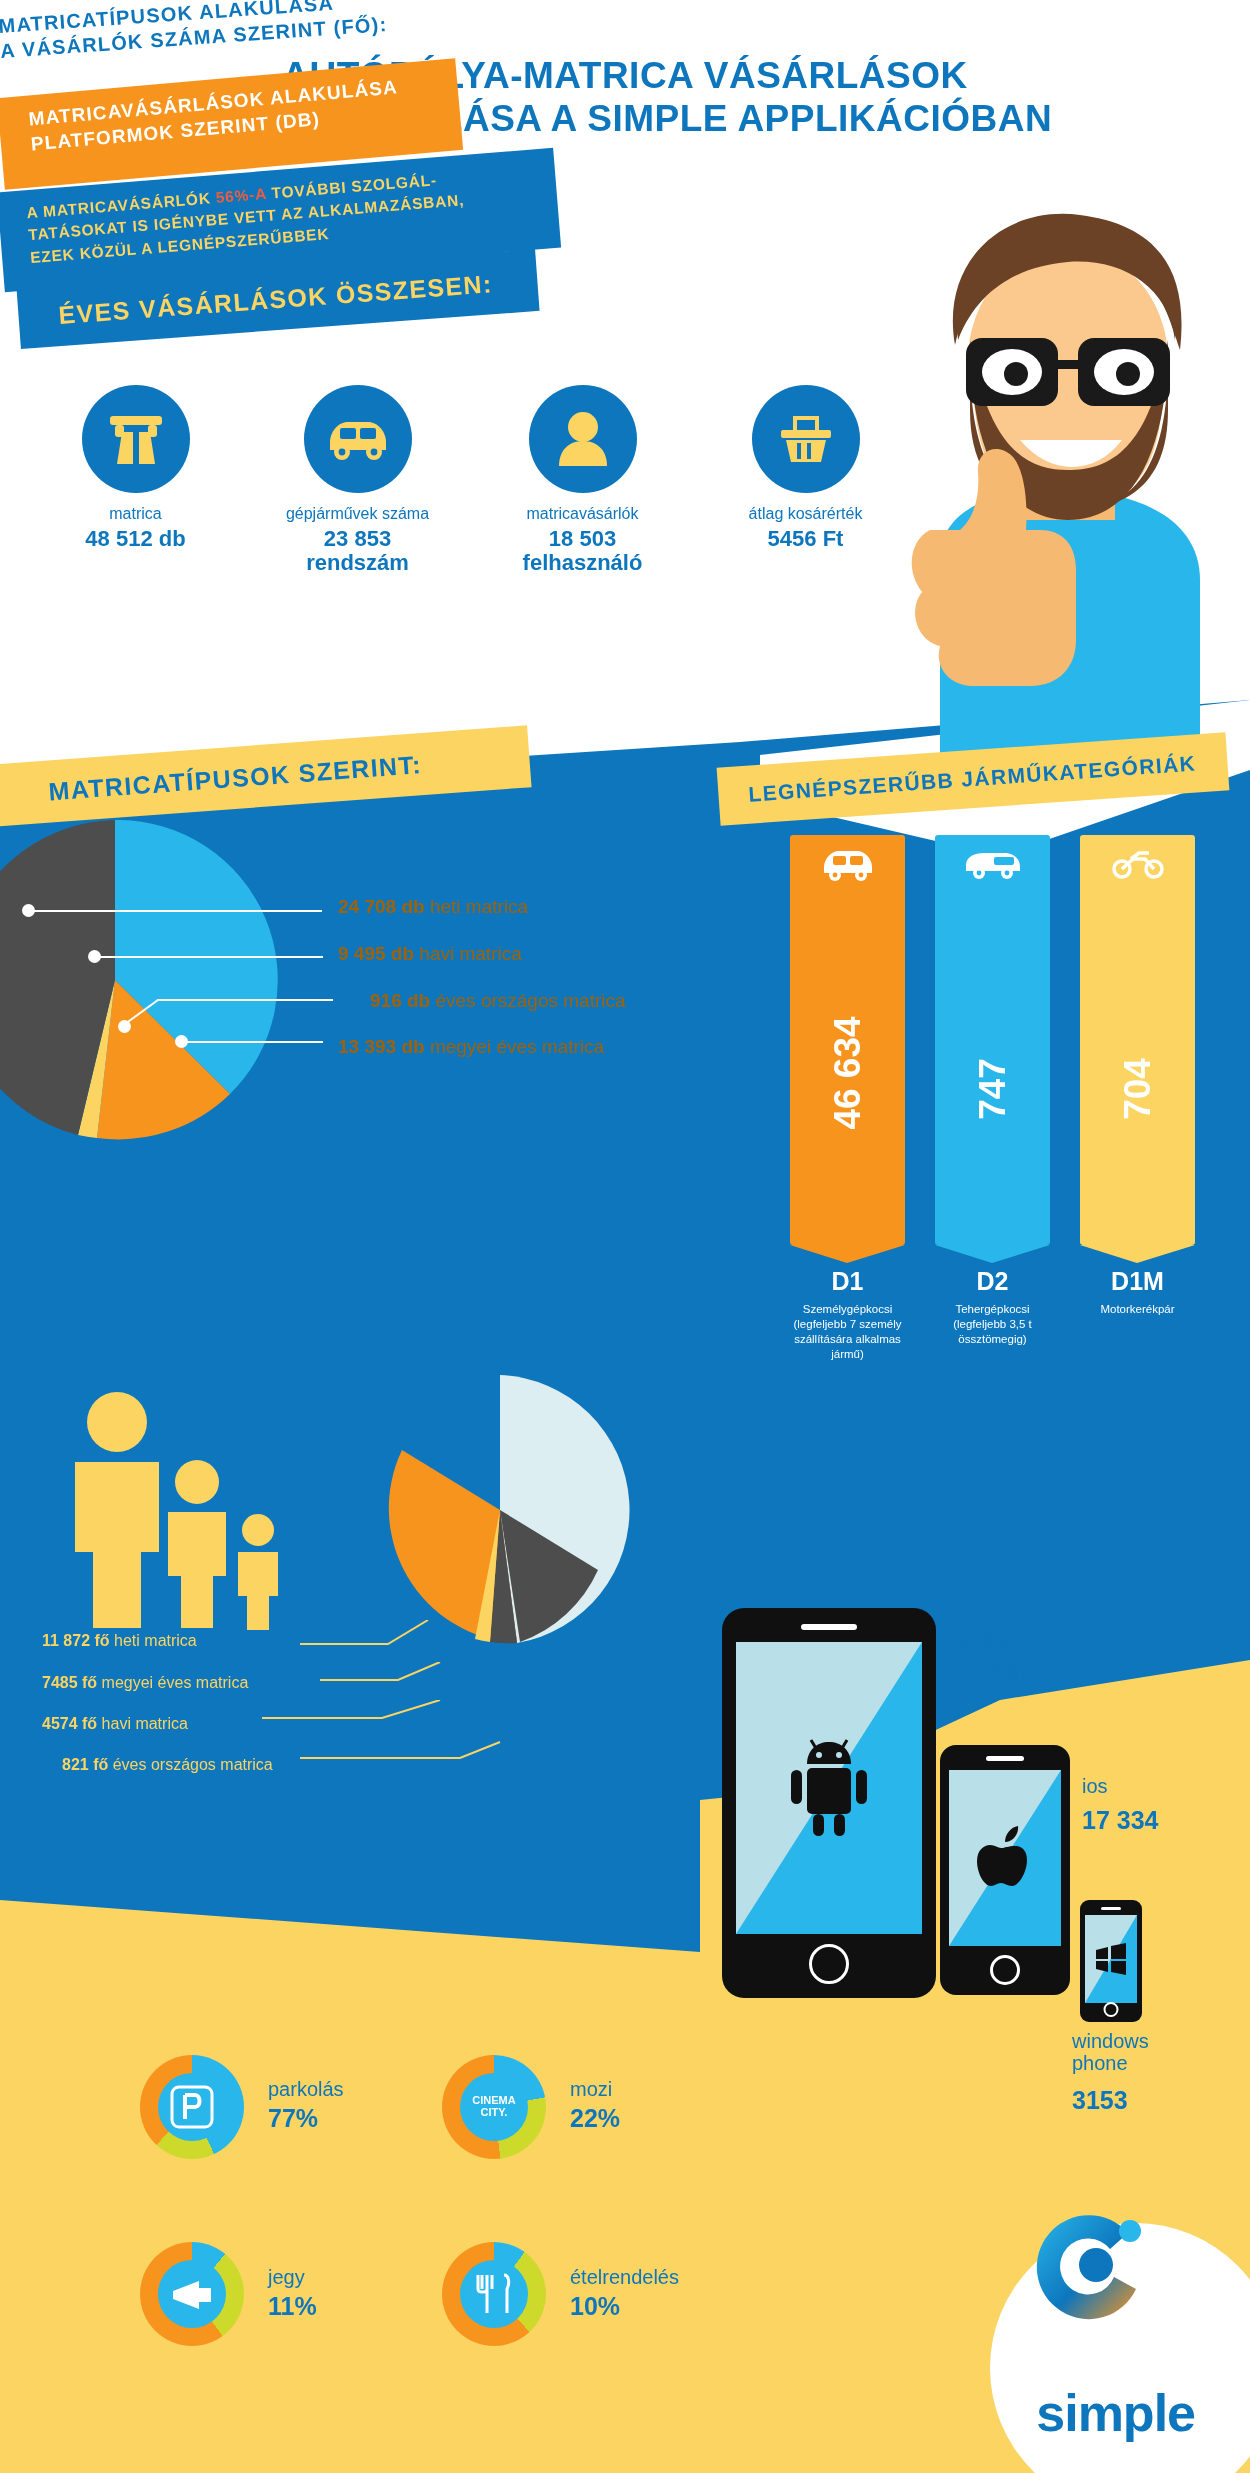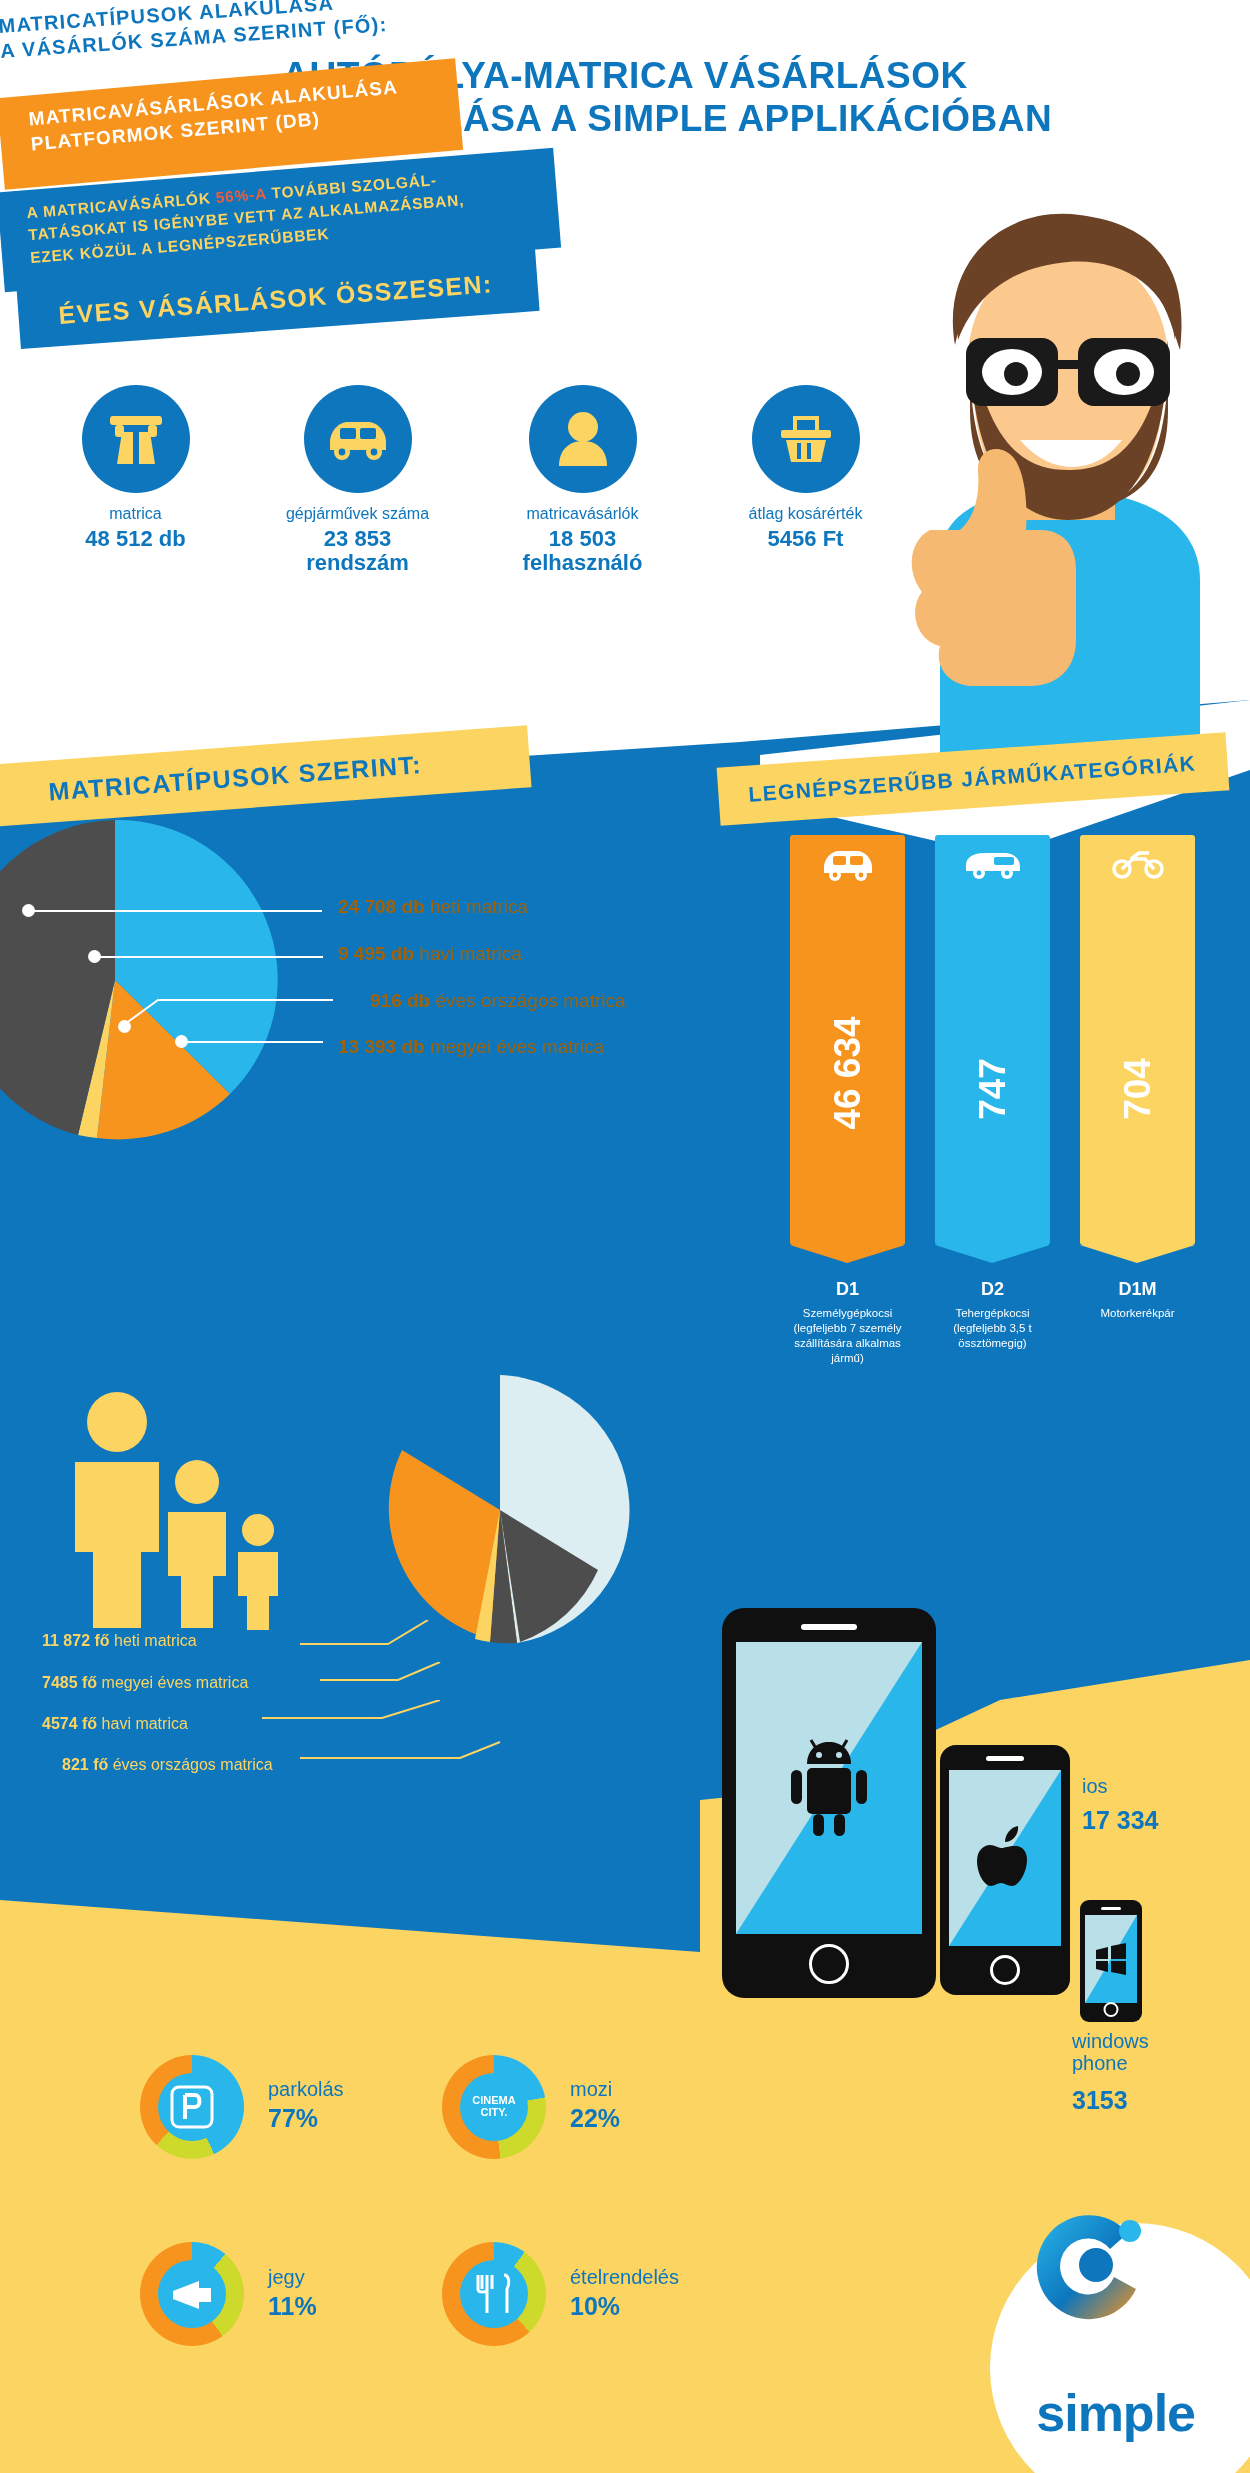--- a/index.html
+++ b/index.html
@@ -99,21 +99,21 @@
   .dot{position:absolute;width:13px;height:13px;border-radius:50%;background:#fff;}
 
   
   .barcol{position:absolute;text-align:center;}
   .bar{position:relative;border-radius:3px;}
   .barnum{
     position:absolute;left:50%;top:50%;
     transform:translate(-50%,-50%) rotate(-90deg);
     color:#fff;font-size:37px;font-weight:bold;white-space:nowrap;
   }
-  .barcode{color:#fff;font-size:18px;font-weight:bold;margin-top:16px;}
+  .barcode{color:#fff;font-size:25px;font-weight:bold;margin-top:4px;}
   .bardesc{color:#fff;font-size:11.5px;line-height:1.3;margin-top:6px;}
 
   
   #pie2{position:absolute;left:365px;top:1375px;width:270px;height:270px;}
   .legend2{position:absolute;color:var(--yellow);font-size:16px;white-space:nowrap;}
   .legend2 b{font-weight:bold;}
 
   
   .phone{position:absolute;background:#101010;border-radius:22px;}
   .screen{position:absolute;background:var(--paleblue);overflow:hidden;}

